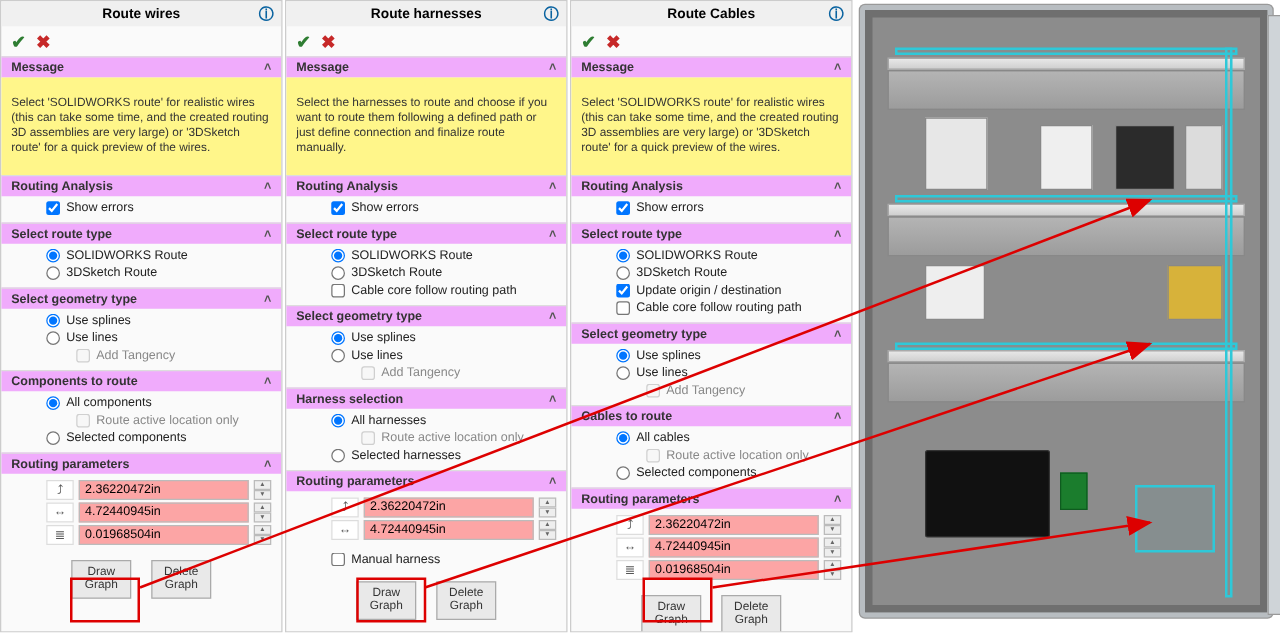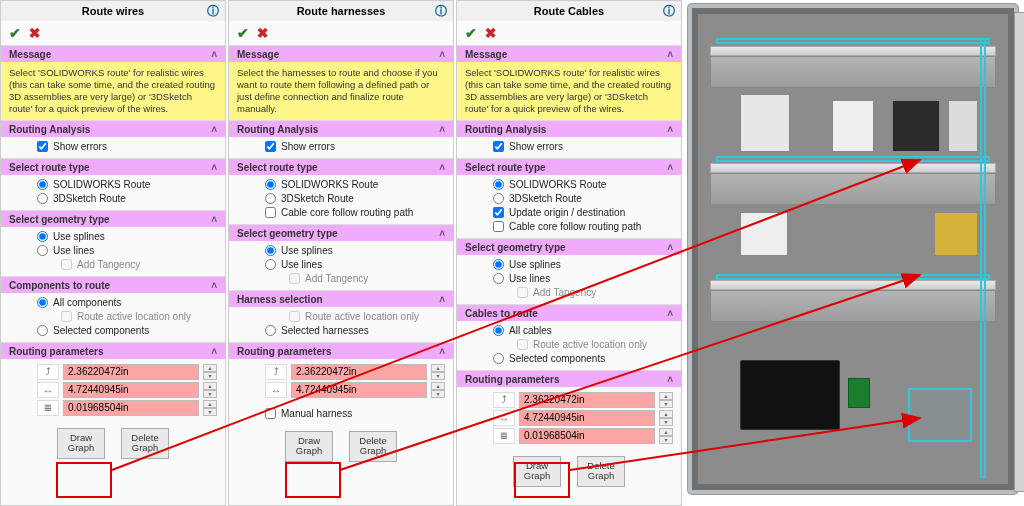--- a/index.html
+++ b/index.html
@@ -6,21 +6,21 @@
   body { font-family: "Segoe UI", Arial, sans-serif; font-size: 10px; background: #fff; width: 1024px; height: 506px; position: relative; overflow: hidden; }
   .container { display: flex; width: 100%; height: 100%; }
   .panel { width: 226px; border: 1px solid #ccc; background: #fafafa; display: flex; flex-direction: column; margin-right: 2px; overflow: hidden; }
   .panel-header { display: flex; align-items: center; justify-content: center; position: relative; padding: 4px 6px; font-weight: bold; font-size: 11px; background: #f0f0f0; }
   .panel-header .help { position: absolute; right: 6px; color: #0a63a0; font-size: 12px; cursor: pointer; }
   .toolbar { display: flex; gap: 8px; padding: 4px 8px; align-items: center; }
   .check { color: #2e7d32; font-size: 14px; font-weight: bold; }
   .xmark { color: #c62828; font-size: 14px; font-weight: bold; }
   .section-title { font-size: 10px; font-weight: 600; padding: 3px 8px 2px; background: #f0abfc; border-top: 1px solid #ddd; display: flex; justify-content: space-between; align-items: center; color: #333; }
   .section-title .chev { color: #555; font-size: 10px; }
-  .msg { background: #fff68a; padding: 5px 8px; font-size: 9.5px; line-height: 1.25; color: #333; }
+  .msg { background: #fff68a; padding: 15px 8px; font-size: 9.5px; line-height: 1.25; color: #333; }
   .section-body { padding: 3px 8px 4px; margin-left: 28px; }
   .row { display: flex; align-items: center; gap: 5px; padding: 1.5px 0; font-size: 10px; color: #222; }
   .row.indent2 { padding-left: 24px; color: #888; align-items: center; }
   input[type="checkbox"], input[type="radio"] { width: 11px; height: 11px; }
   .param-row { display: flex; align-items: center; gap: 4px; margin: 2px 0; }
   .param-icon { width: 22px; height: 16px; display: flex; align-items: center; justify-content: center; font-size: 10px; color: #555; border: 1px solid #ddd; background: #fff; }
   .param-input { flex: 1; height: 16px; border: 1px solid #bbb; background: #fca5a5; padding: 0 4px; font-size: 10px; display: flex; align-items: center; }
   .spinner { width: 14px; display: flex; flex-direction: column; }
   .spinner div { height: 8px; border: 1px solid #bbb; background: #eee; font-size: 6px; text-align: center; line-height: 6px; color: #666; cursor: pointer; }
   .btnrow { display: flex; gap: 16px; padding: 6px 12px; justify-content: center; }
@@ -213,20 +213,24 @@
       <label class="row indent2">
           <input type="checkbox" disabled="" style="">
           <span>Add Tangency</span>
         </label>
     </div>
     <div class="section-title">
         <span>Harness selection</span>
         <span class="chev">˄</span>
       </div>
     <div class="section-body">
+      <label class="row">
+          <input type="radio" checked="" style="">
+          <span>All harnesses</span>
+        </label>
       <label class="row indent2">
           <input type="checkbox" disabled="" style="">
           <span>Route active location only</span>
         </label>
       <label class="row">
           <input type="radio" style="">
           <span>Selected harnesses</span>
         </label>
     </div>
     <div class="section-title">

